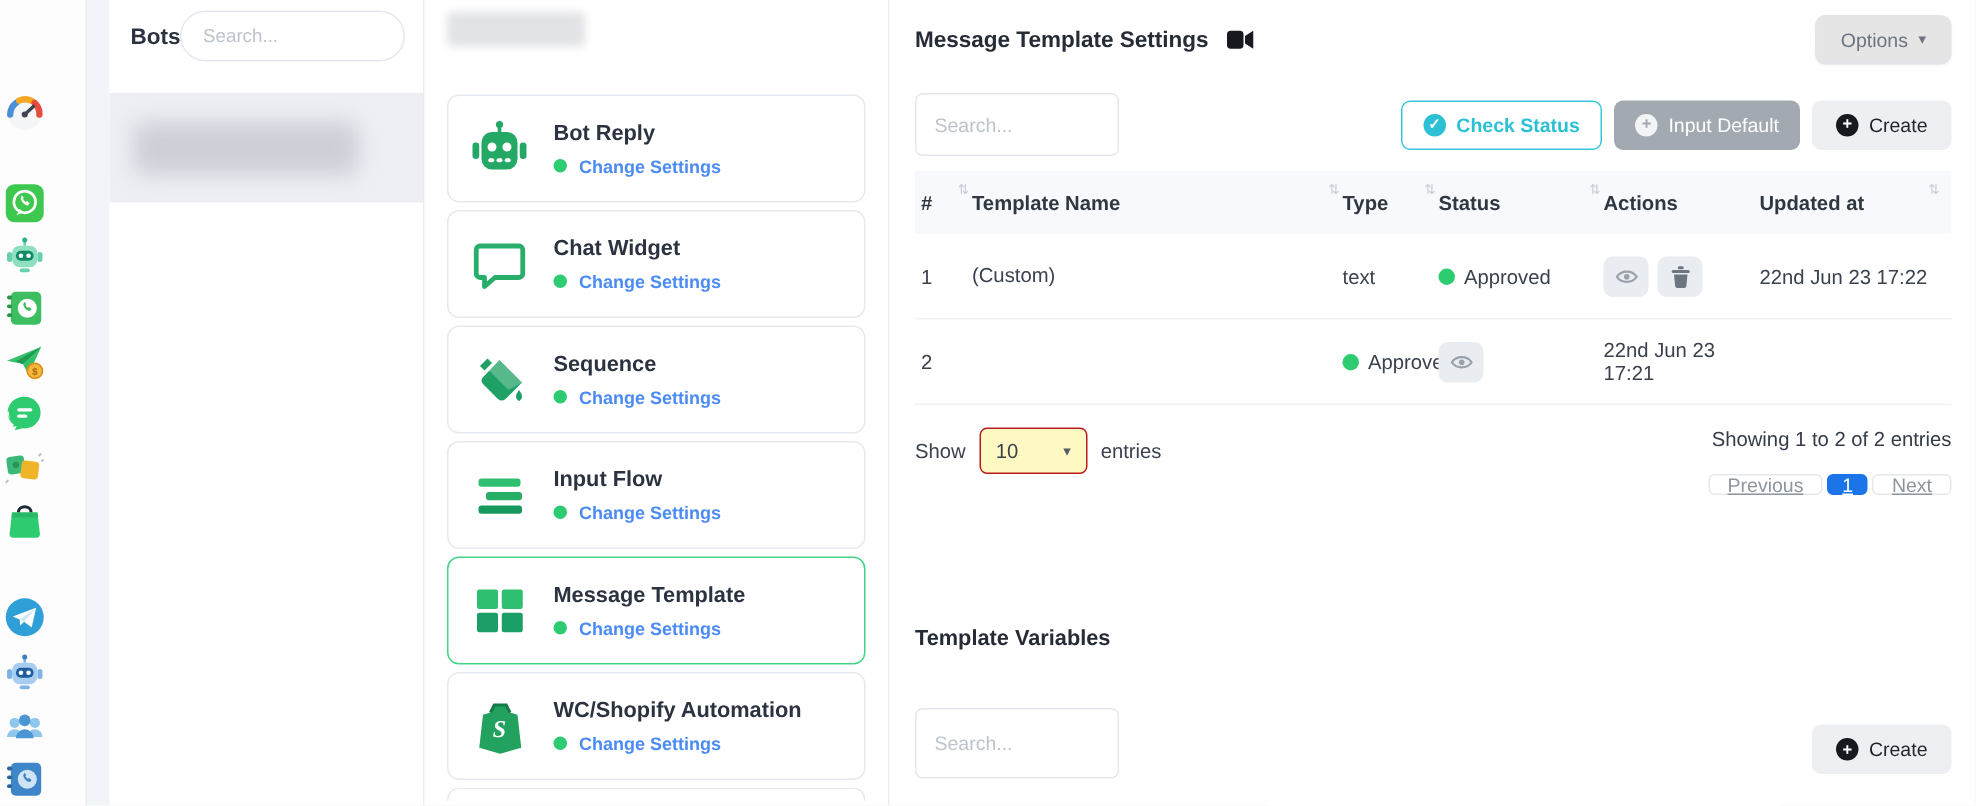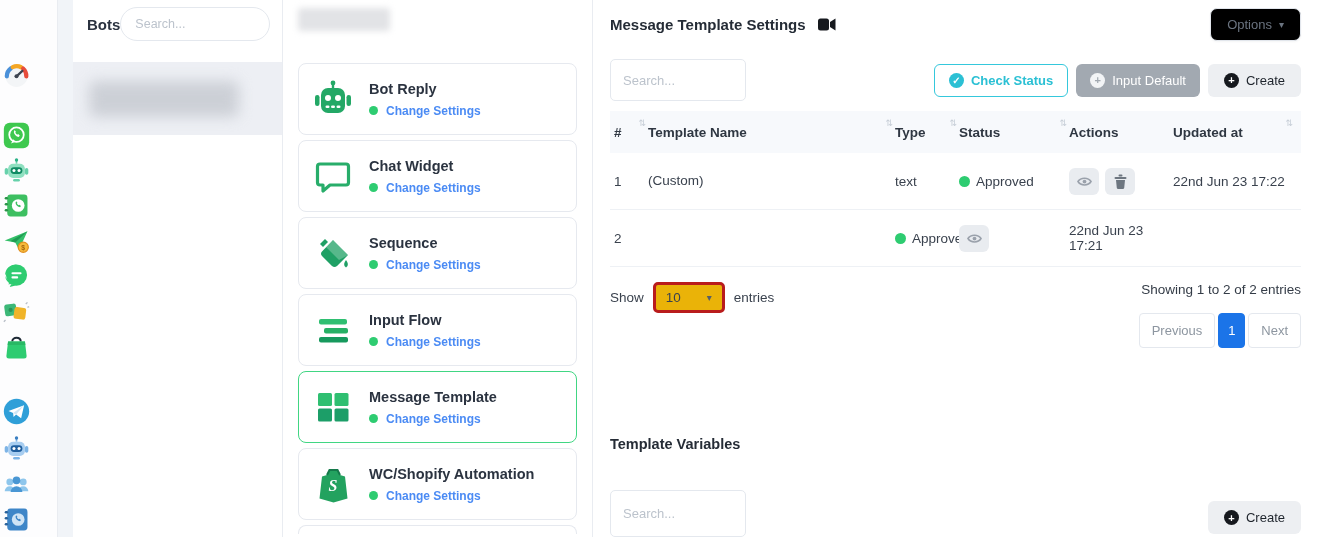--- a/index.html
+++ b/index.html
@@ -37,21 +37,21 @@
   .cs-link { font-size:12px; font-weight:bold; color:#4b8bf4; text-decoration:none; }
   .card-partial { height:9px; border:1px solid #e6e9ef; border-bottom:none; border-radius:8px 8px 0 0; }
 
   
   .main { flex:1; background:#fff; padding:8px 16px 0 17px; display:flex; flex-direction:column; }
   .titlebar { height:36px; display:flex; align-items:center; justify-content:space-between; }
   .title-left { display:flex; align-items:center; gap:12px; }
   .page-title { font-size:15px; font-weight:bold; color:#252c36; }
   .vid-ic svg { width:18px; height:13px; display:block; }
   .btn { font-family:inherit; font-size:13px; border:none; border-radius:6px; cursor:pointer; display:inline-flex; align-items:center; gap:7px; }
-  .btn-options { background:#000000; border:1px solid #e2e6ec; color:#6b7480; padding:8px 16px; border-radius:7px; box-shadow:0 1px 2px rgba(40,50,70,.05); }
+  .btn-options { background:#e5e5e5; border:1px solid #e2e6ec; color:#6b7480; padding:8px 16px; border-radius:7px; box-shadow:0 1px 2px rgba(40,50,70,.05); }
   .caret { font-size:10px; color:#6b7480; }
 
   .toolbar { margin-top:18px; display:flex; align-items:center; justify-content:space-between; }
   .search-box { width:136px; height:42px; border:1px solid #e4e8ee; border-radius:5px; padding:0 12px; font-size:13px; font-family:inherit; color:#3c4450; outline:none; }
   .search-box::placeholder { color:#bcc3cc; }
   .tb-btns { display:flex; align-items:center; gap:8px; }
   .btn-check { background:#fff; border:1px solid #35c8dc; color:#2bc0d4; padding:8px 14px; font-weight:bold; }
   .btn-graydark { background:#a2a9b1; color:#fff; padding:9px 14px; }
   .btn-light { background:#edeff2; color:#1e242c; padding:9px 16px; }
   .pcirc { width:15px; height:15px; border-radius:50%; display:inline-flex; align-items:center; justify-content:center; font-size:11px; font-weight:bold; flex:none; }
@@ -67,26 +67,26 @@
   .tr { min-height:57px; border-bottom:1px solid #eef1f5; font-size:13.5px; color:#3a424e; }
   .tname div { line-height:1.55; }
   .status-cell { display:flex; align-items:center; gap:6px; }
   .sdot { width:11px; height:11px; border-radius:50%; background:#2ecc71; flex:none; }
   .acts { display:flex; gap:6px; }
   .act-btn { width:30px; height:27px; border:none; border-radius:6px; background:#e9ecf0; cursor:pointer; display:inline-flex; align-items:center; justify-content:center; }
   .act-btn svg { width:15px; height:15px; display:block; }
 
   .pagerow { margin-top:15px; display:flex; justify-content:space-between; align-items:flex-start; }
   .show-wrap { display:flex; align-items:center; gap:9px; font-size:13.5px; color:#3a424e;text-align:center; }
-  .pp-select { width:72px; height:31px; border:3px solid #b91c1c; border-radius:5px; display:flex; align-items:center; justify-content:space-between; padding:0 10px; color:#3a424e; cursor:pointer; background:#eab308; }
+  .pp-select { width:72px; height:31px; border:1px solid #b91c1c; border-radius:5px; display:flex; align-items:center; justify-content:space-between; padding:0 10px; color:#3a424e; cursor:pointer; background:#fef9c3; }
   .pp-select .caret { color:#555e68; }
   .pager-col { display:flex; flex-direction:column; align-items:flex-end; gap:16px; }
   .summary { font-size:13.5px; color:#343c47; }
   .pager { display:flex; gap:3px; }
-  .pg { height:35px; border-radius:4px; font-size:13px; display:inline-flex; align-items:center; justify-content:center; cursor:pointer; font-family:inherit; }
+  .pg { height:14px; border-radius:4px; font-size:13px; display:inline-flex; align-items:center; justify-content:center; cursor:pointer; font-family:inherit;text-decoration:underline; }
   .pg-ends { background:#fff; border:1px solid #e4e8ee; color:#8d96a0; padding:0 12px; }
   .pg-num { background:#1b74e8; border:1px solid #1b74e8; color:#fff; width:27px; }
 
   .vars { margin-top:88px; }
   .vars-title { font-size:14.5px; font-weight:bold; color:#252c36; }
   .vars-row { margin-top:38px; display:flex; justify-content:space-between; align-items:flex-start; }
   .vars-search { width:136px; height:47px; }
   .btn-create2 { margin-top:11px; }
 </style>
 </head>

